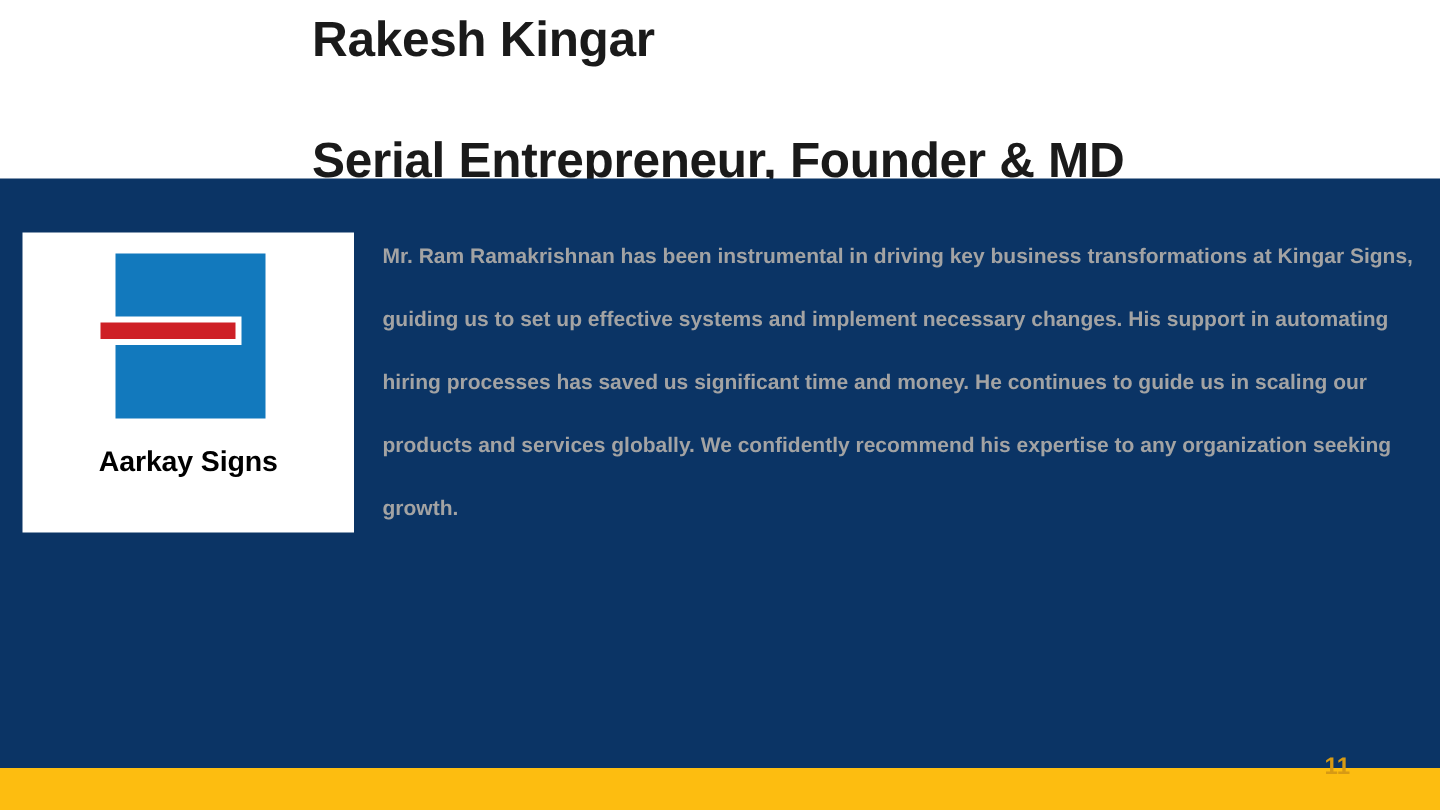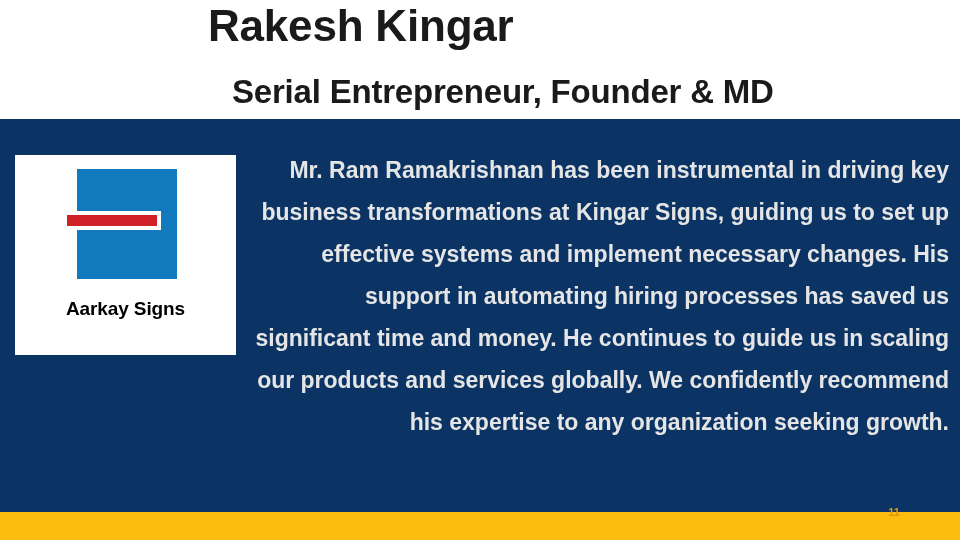--- a/index.html
+++ b/index.html
@@ -35,28 +35,27 @@
     position: absolute;
     left: 208px;
     right: 56px;
     color: #1a1a1a;
     font-weight: bold;
     letter-spacing: -0.2px;
     white-space: nowrap;
   }
   .title-primary {
     top: 6px;
-    font-size: 44px;
+    font-size: 33px;
     line-height: 40px;
   }
   .title-secondary {
-    top: 72px;
+    top: 87px;
     font-size: 33px;
     line-height: 40px;
-    margin-left: 24px;
   }
 
   
   .panel {
     position: absolute;
     left: 0;
     top: 119px;
     width: 960px;
     height: 393px;
     background: #0b3465;
@@ -114,41 +113,41 @@
     font-weight: bold;
     letter-spacing: -0.1px;
   }
 
   
   .quote {
     position: absolute;
     left: 255px;
     top: 30px;
     width: 694px;
-    color: #e5e5e5;
-    font-size: 23px;
+    color: #a3a3a3;
+    font-size: 14px;
     font-weight: bold;
     line-height: 42px;
-    text-align: right;
+    text-align: left;
   }
 
   
   .footer-yellow {
     position: absolute;
     left: 0;
     top: 512px;
     width: 960px;
     height: 28px;
     background: #fdbd10;
   }
   .page-number {
     position: absolute;
     right: 60px;
     top: 505px;
-    font-size: 11px;
+    font-size: 16px;
     font-weight: bold;
     color: #d79a14;
     line-height: 14px;
   }
 </style>
 </head>
 <body>
 
 <div class="slide">
 

